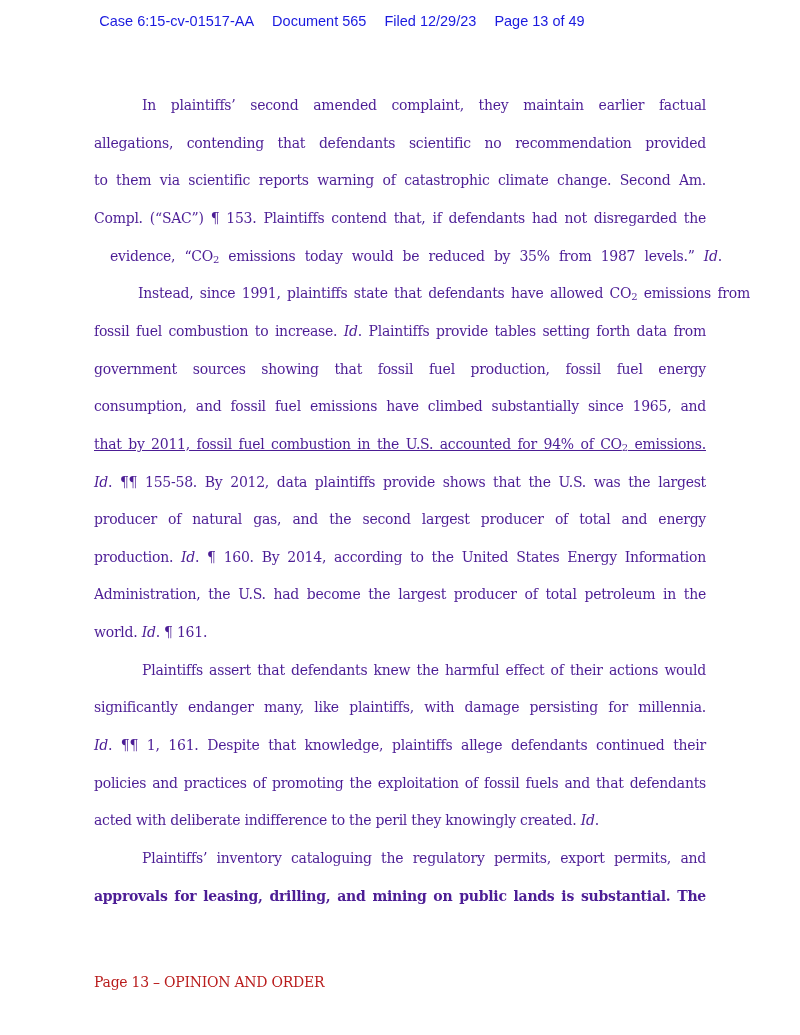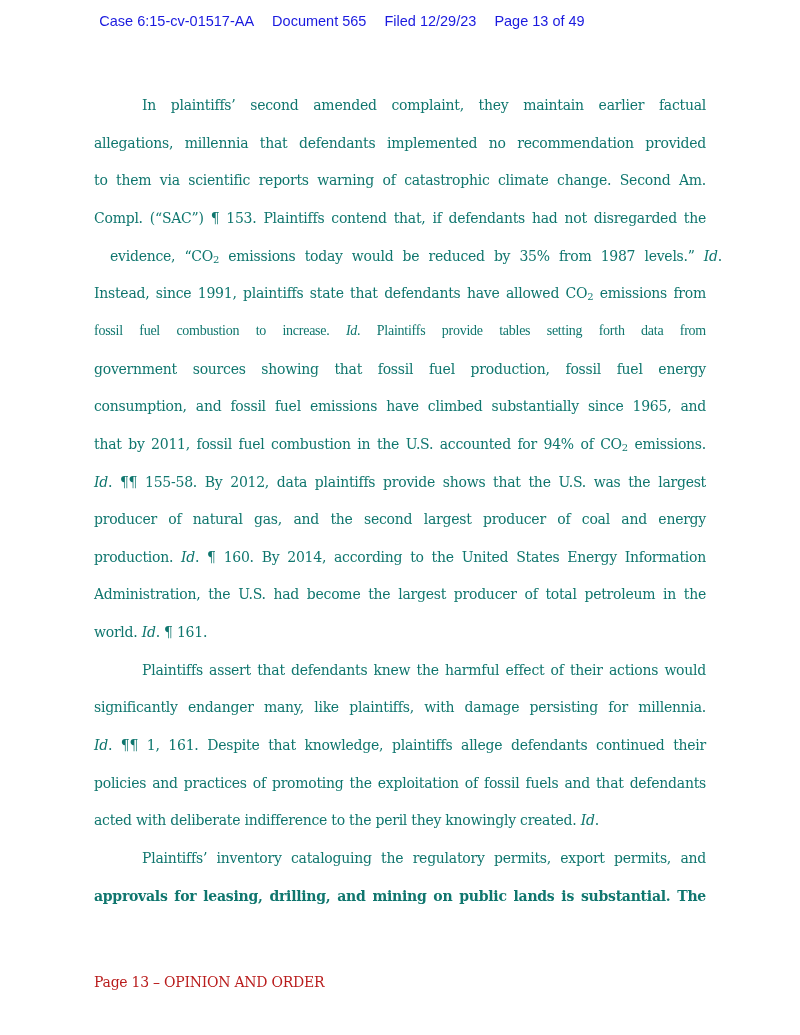--- a/index.html
+++ b/index.html
@@ -6,21 +6,21 @@
   body { width: 800px; height: 1035px; position: relative; overflow: hidden; }
   .header {
     position: absolute; top: 13px; left: 0; width: 684px; text-align: center;
     font-family: "Liberation Sans", sans-serif; font-size: 14.5px; color: #1a1adf;
     word-spacing: 0px;
   }
   .header span { margin: 0 7px; }
   .page { position: absolute; left: 94px; width: 612px; top: 0; }
   .line {
     position: absolute; left: 0; width: 612px; height: 22px;
-    font-family: "DejaVu Serif", serif; font-size: 14px; color: #0f766e;
+    font-family: "DejaVu Serif", serif; font-size: 14px; color: #4c1d95;
     text-align: justify; text-align-last: justify; white-space: nowrap;
     line-height: 22px; letter-spacing: -0.25px;
   }
   .line.last { text-align-last: left; }
   .line.indent { left: 48px; width: 564px; }
   .line i { font-style: italic; }
   .line sub { font-size: 10px; vertical-align: -2px; line-height: 0; }
   .footer {
     position: absolute; left: 94px; top: 974px;
     font-family: "DejaVu Serif", serif; font-size: 14px; color: #b91c1c;
@@ -32,31 +32,31 @@
 
 <div class="header">
   <span>Case 6:15-cv-01517-AA</span>
   <span>Document 565</span>
   <span>Filed 12/29/23</span>
   <span>Page 13 of 49</span>
 </div>
 
 <div class="page" id="page-body">
     <div class="line indent" style="top: 94px;">In plaintiffs’ second amended complaint, they maintain earlier factual</div>
-    <div class="line" style="top: 131.65px;">allegations, millennia that defendants implemented no recommendation provided</div>
+    <div class="line" style="top: 131.65px;">allegations, contending that defendants scientific no recommendation provided</div>
     <div class="line" style="top: 169.3px;">to them via scientific reports warning of catastrophic climate change.  Second Am.</div>
     <div class="line" style="top: 206.95px;">Compl. (“SAC”) ¶ 153.  Plaintiffs contend that, if defendants had not disregarded the</div>
     <div class="line" style="top: 244.6px; margin-left: 16px;">evidence, “CO<sub>2</sub> emissions today would be reduced by 35% from 1987 levels.”  <i>Id</i>.</div>
-    <div class="line" style="top: 282.25px;">Instead, since 1991, plaintiffs state that defendants have allowed CO<sub>2</sub> emissions from</div>
-    <div class="line" style="top: 319.9px; font-family: Liberation Serif, serif;">fossil fuel combustion to increase.  <i>Id</i>.  Plaintiffs provide tables setting forth data from</div>
+    <div class="line" style="top: 282.25px; margin-left: 44px;">Instead, since 1991, plaintiffs state that defendants have allowed CO<sub>2</sub> emissions from</div>
+    <div class="line" style="top: 319.9px;">fossil fuel combustion to increase.  <i>Id</i>.  Plaintiffs provide tables setting forth data from</div>
     <div class="line" style="top: 357.55px;">government sources showing that fossil fuel production, fossil fuel energy</div>
     <div class="line" style="top: 395.2px;">consumption, and fossil fuel emissions have climbed substantially since 1965, and</div>
-    <div class="line" style="top: 432.85px;">that by 2011, fossil fuel combustion in the U.S. accounted for 94% of CO<sub>2</sub> emissions.</div>
+    <div class="line" style="top: 432.85px; text-decoration: underline;">that by 2011, fossil fuel combustion in the U.S. accounted for 94% of CO<sub>2</sub> emissions.</div>
     <div class="line" style="top: 470.5px;"><i>Id</i>. ¶¶ 155-58.  By 2012, data plaintiffs provide shows that the U.S. was the largest</div>
-    <div class="line" style="top: 508.15px;">producer of natural gas, and the second largest producer of coal and energy</div>
+    <div class="line" style="top: 508.15px;">producer of natural gas, and the second largest producer of total and energy</div>
     <div class="line" style="top: 545.8px;">production.  <i>Id</i>. ¶ 160.  By 2014, according to the United States Energy Information</div>
     <div class="line" style="top: 583.45px;">Administration, the U.S. had become the largest producer of total petroleum in the</div>
     <div class="line last" style="top: 621.1px;">world.  <i>Id</i>. ¶ 161.</div>
     <div class="line indent" style="top: 658.75px;">Plaintiffs assert that defendants knew the harmful effect of their actions would</div>
     <div class="line" style="top: 696.4px;">significantly endanger many, like plaintiffs, with damage persisting for millennia.</div>
     <div class="line" style="top: 734.05px;"><i>Id</i>. ¶¶ 1, 161.  Despite that knowledge, plaintiffs allege defendants continued their</div>
     <div class="line" style="top: 771.7px;">policies and practices of promoting the exploitation of fossil fuels and that defendants</div>
     <div class="line last" style="top: 809.35px;">acted with deliberate indifference to the peril they knowingly created.  <i>Id</i>.</div>
     <div class="line indent" style="top: 847px;">Plaintiffs’ inventory cataloguing the regulatory permits, export permits, and</div>
     <div class="line" style="top: 884.65px; font-weight: bold;">approvals for leasing, drilling, and mining on public lands is substantial.  The</div>

